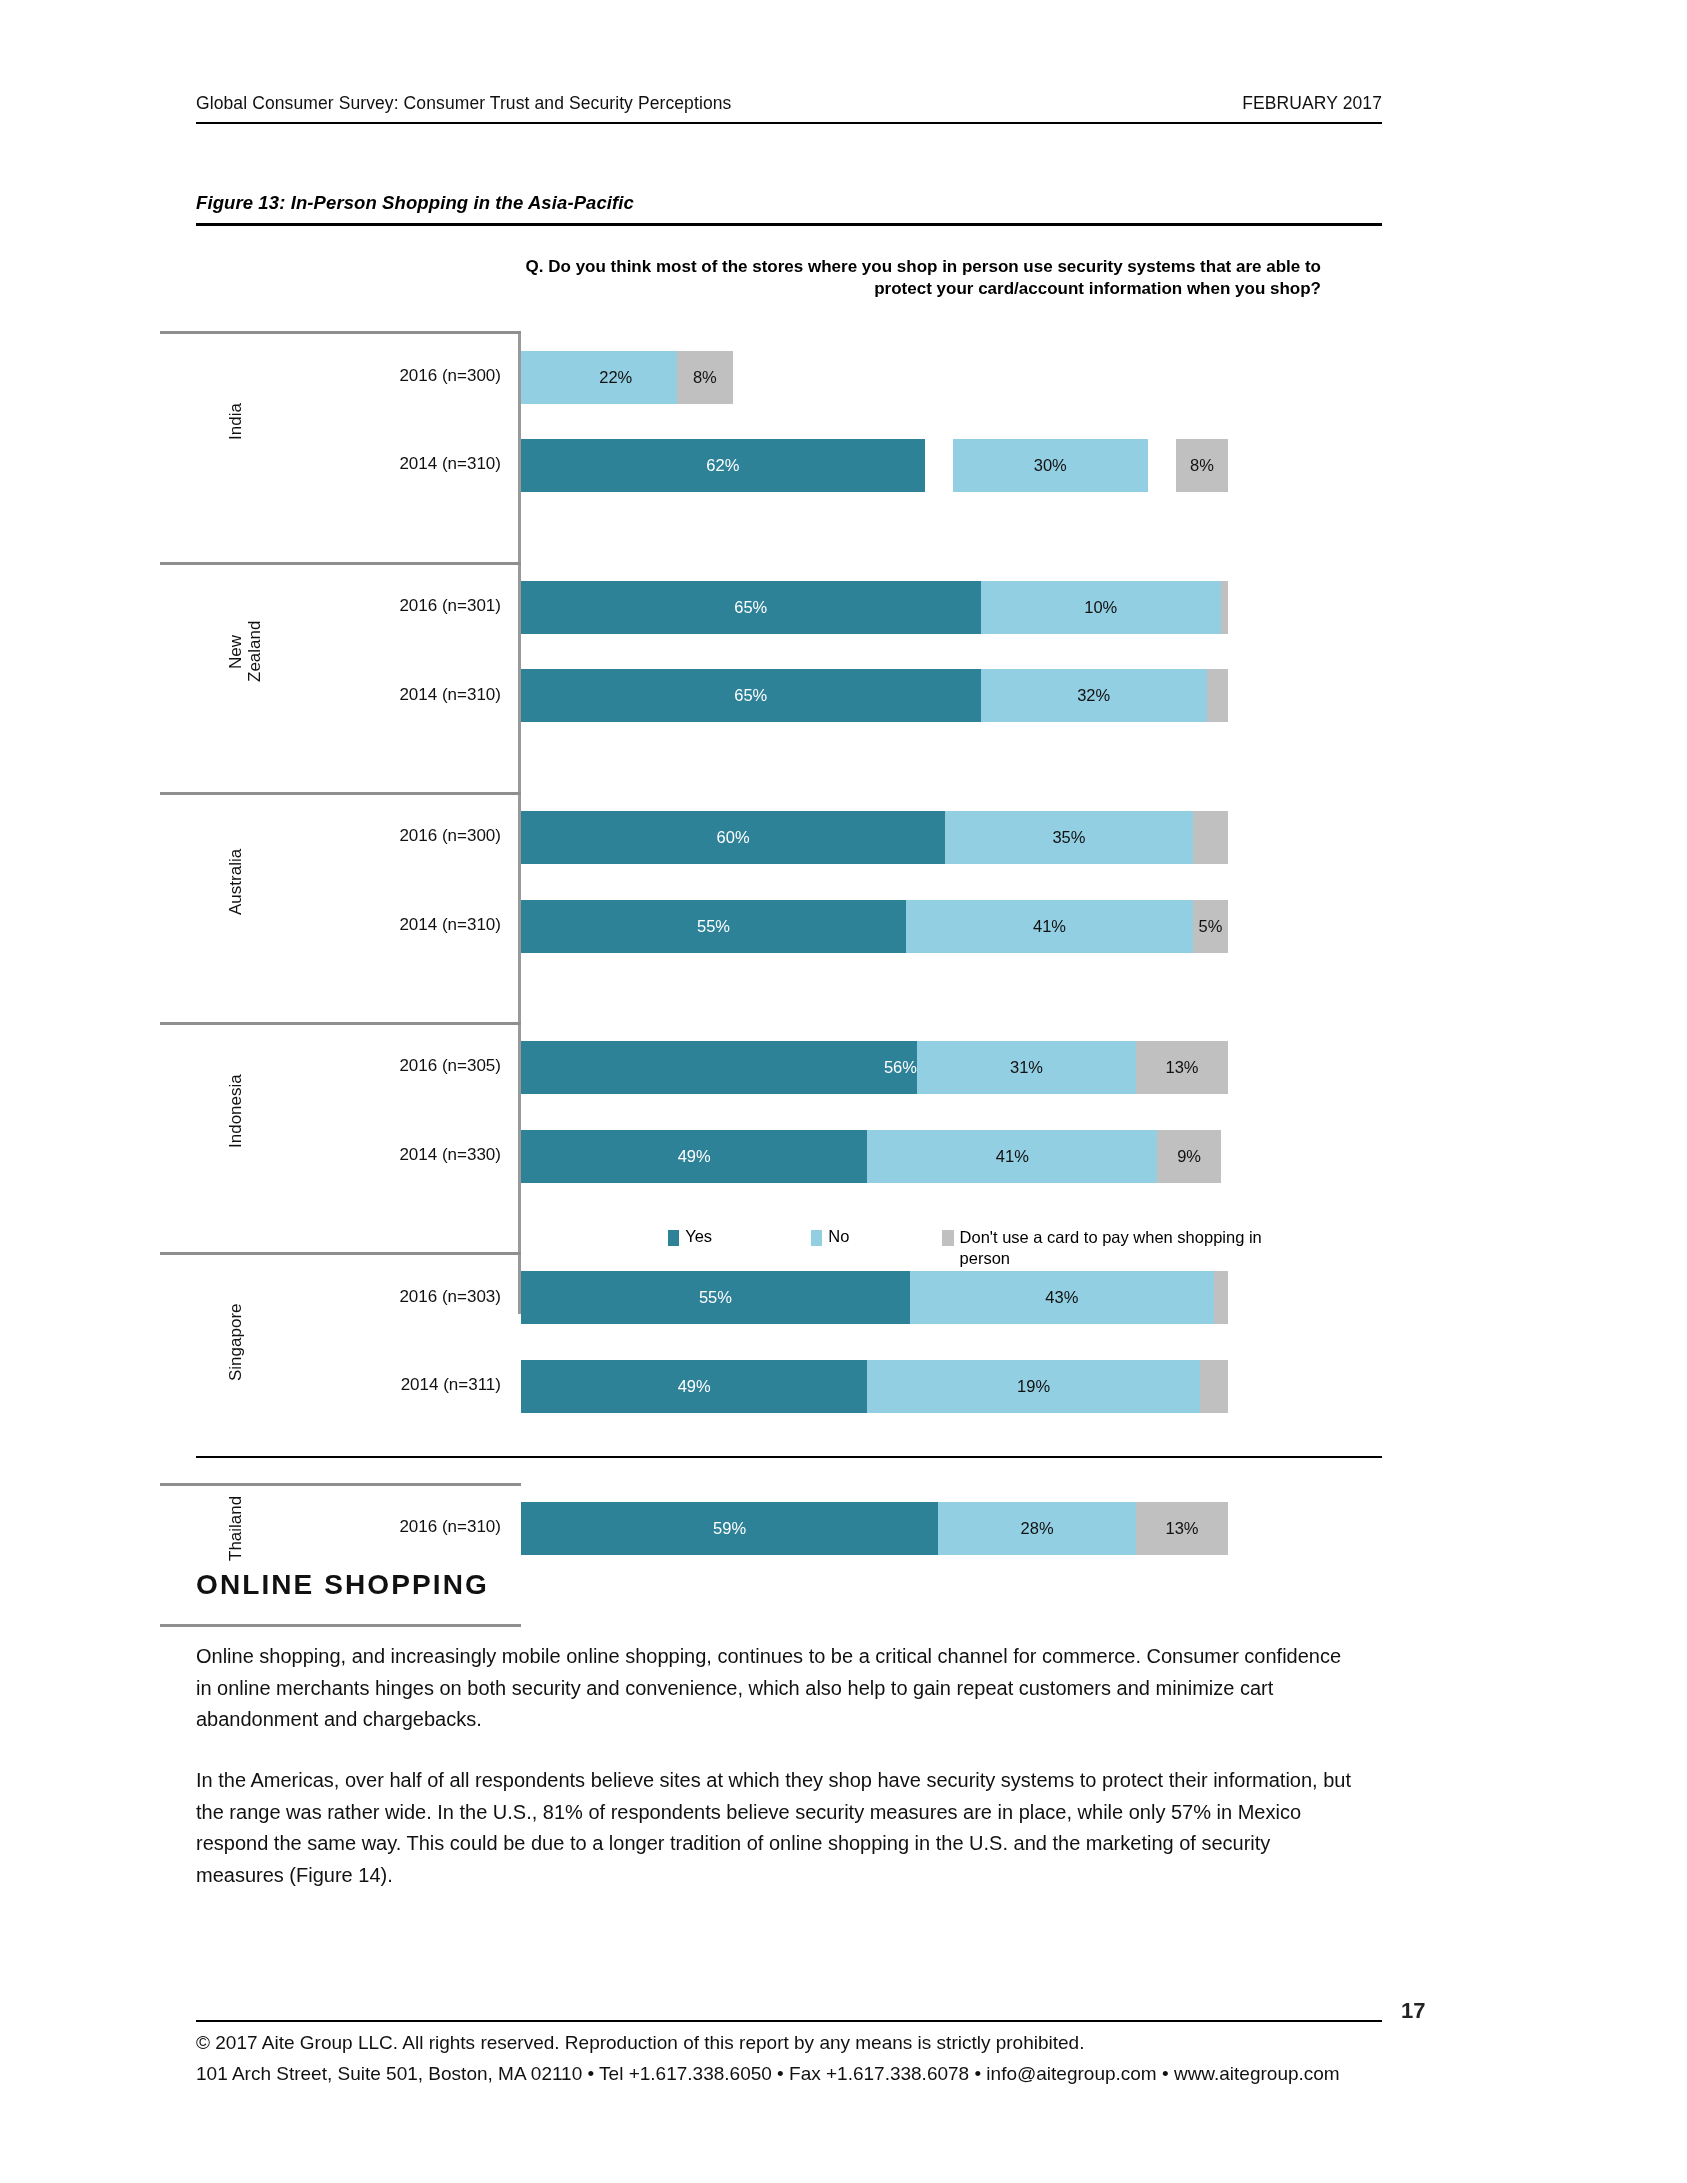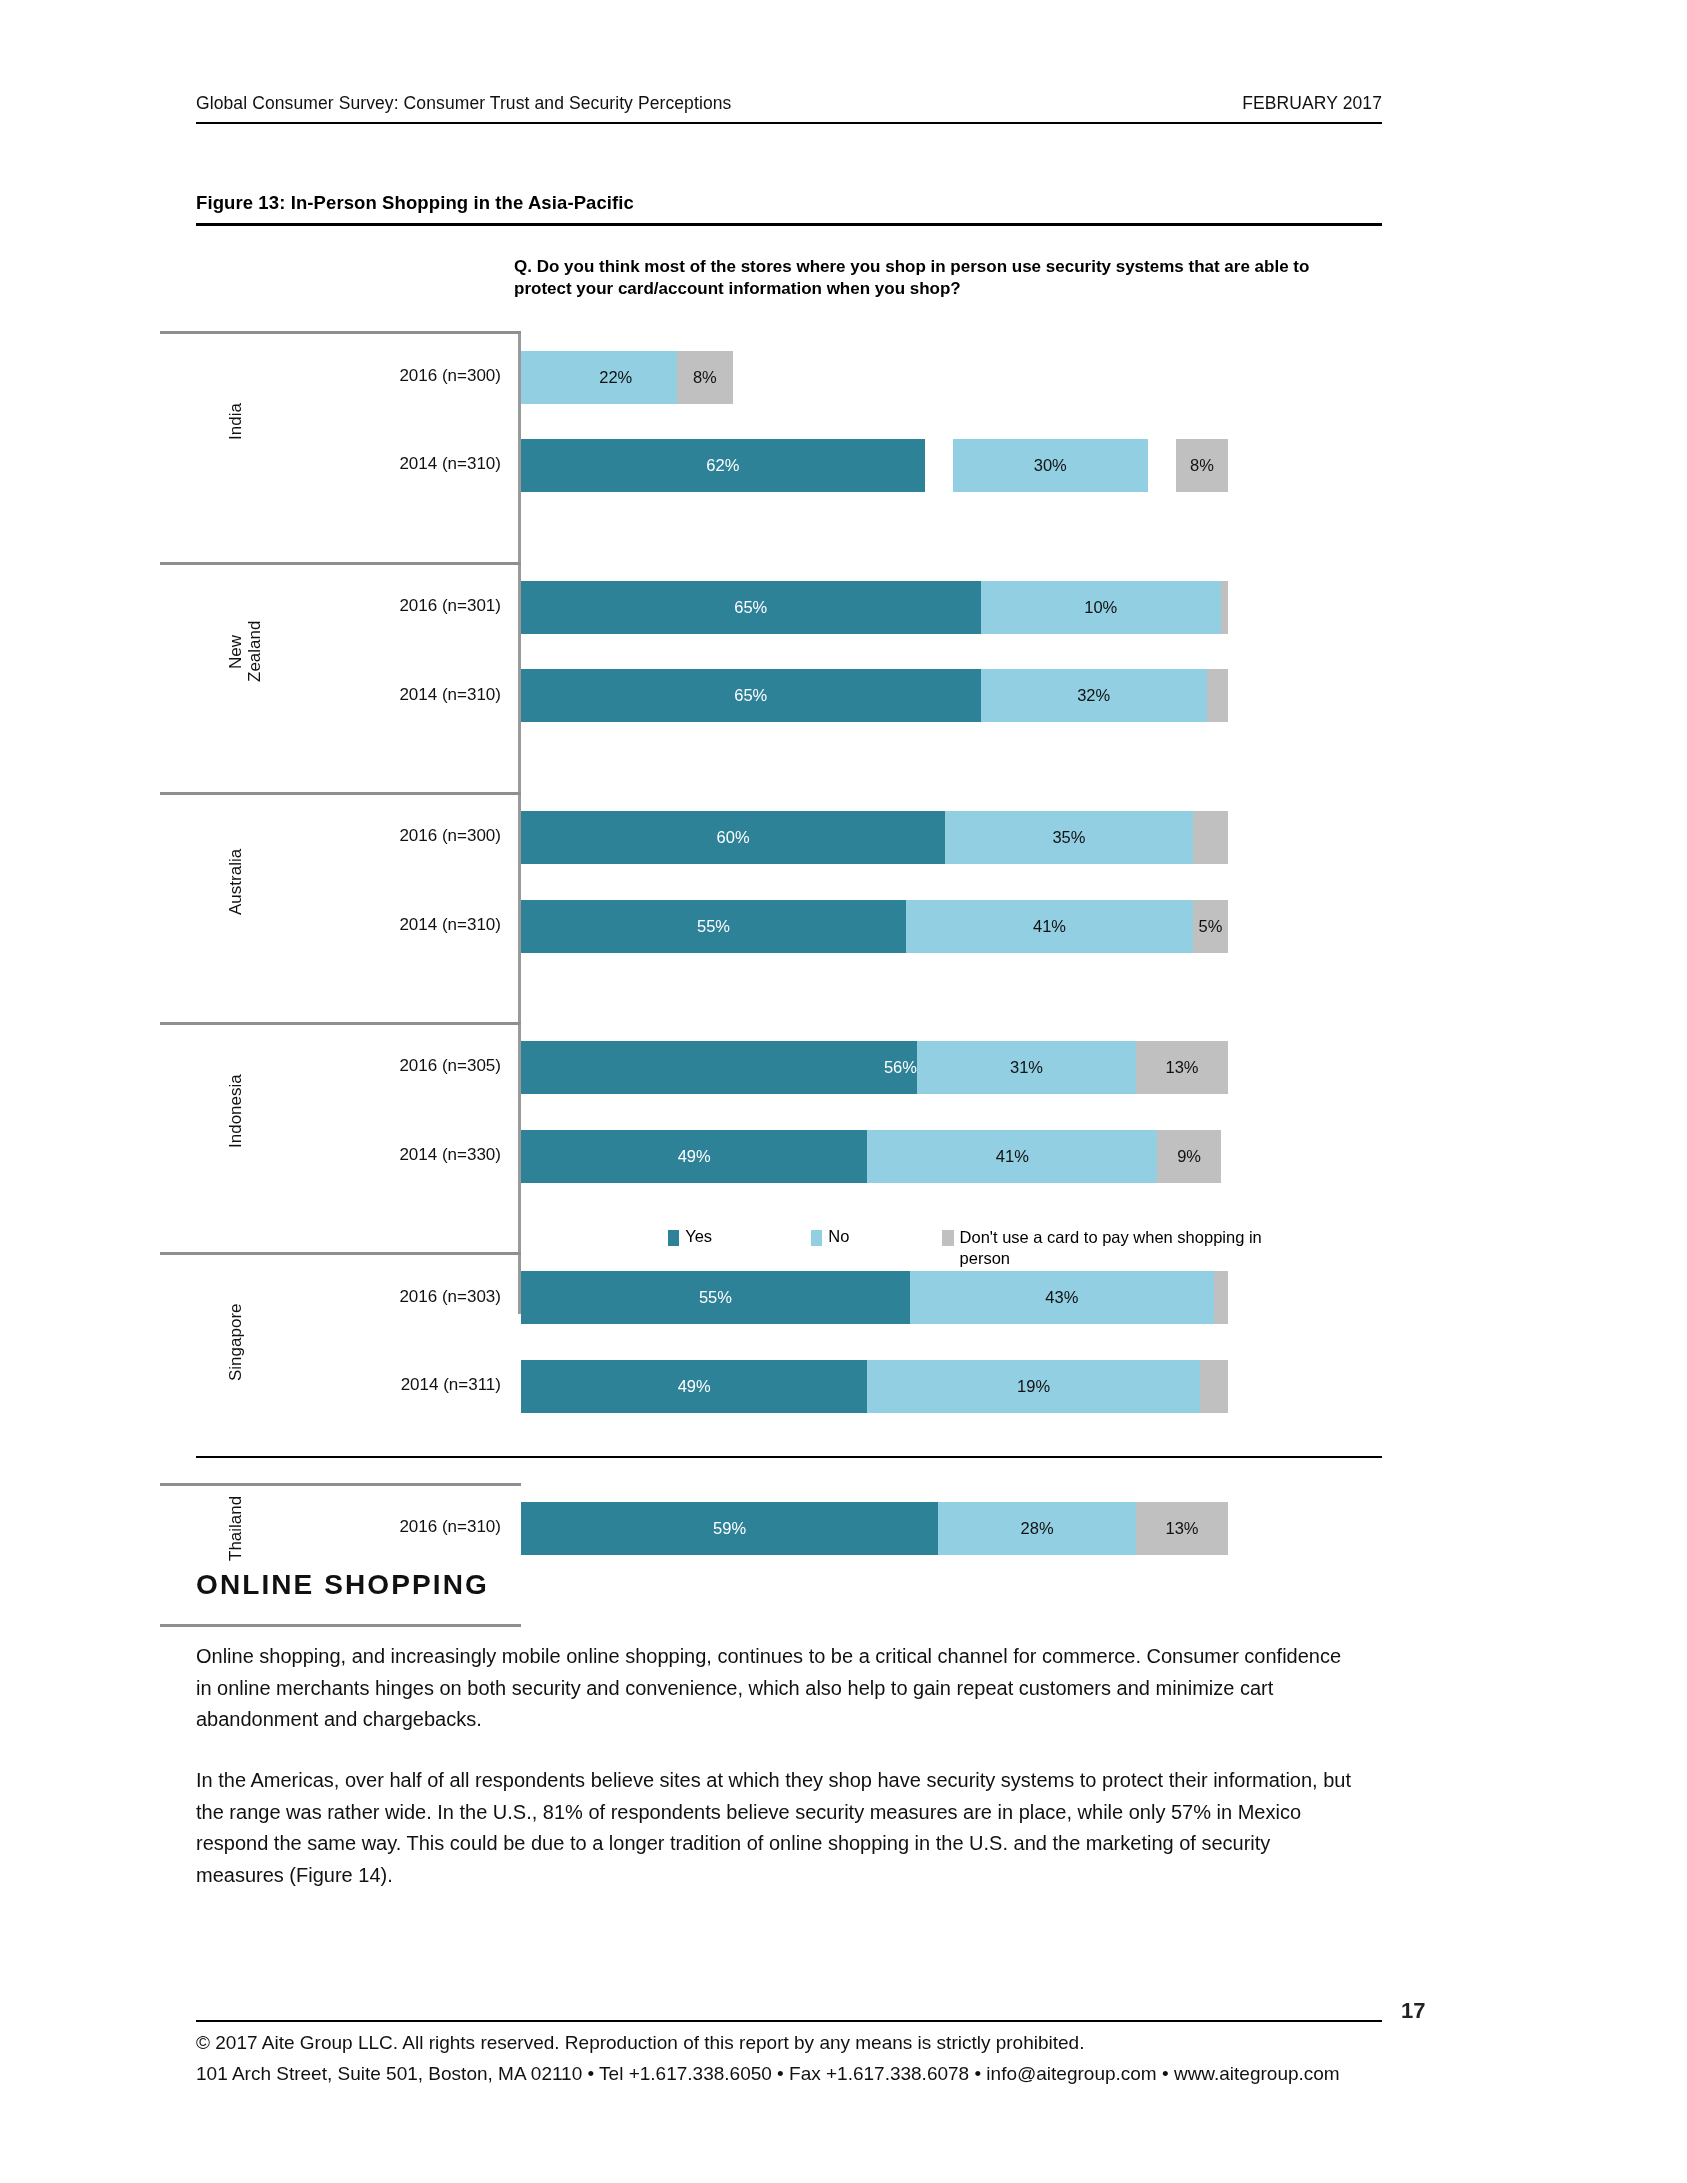--- a/index.html
+++ b/index.html
@@ -6,26 +6,26 @@
   body{width:1687px;height:2183px;font-family:"Liberation Sans",sans-serif;color:#000;position:relative;}
   .page{position:absolute;left:0;top:0;width:1687px;height:2183px;}
 
   
   .rheader{position:absolute;left:196px;top:93px;width:1186px;display:flex;justify-content:space-between;align-items:baseline;}
   .rheader-left{font-size:17.5px;letter-spacing:0.1px;color:#111;}
   .rheader-right{font-size:17.5px;letter-spacing:0.1px;color:#111;}
   .rule-thin{position:absolute;left:196px;top:122px;width:1186px;height:2px;background:#000;}
 
   
-  .fig-title{position:absolute;left:196px;top:192px;width:1186px;font-size:18.5px;font-weight:bold;color:#000;letter-spacing:0.1px;}
+  .fig-title{position:absolute;left:196px;top:192px;width:1186px;font-size:18.5px;font-weight:bold;color:#000;letter-spacing:0.1px;font-style:italic;}
   .rule-thick{position:absolute;left:196px;top:223px;width:1186px;height:2.6px;background:#000;}
 
   
   .chart-wrap{position:absolute;left:196px;top:235px;width:1186px;height:1204px;}
-  .q-title{position:absolute;left:318px;top:21px;width:807px;text-align:left;font-size:17px;font-weight:bold;line-height:1.28;color:#000;}
+  .q-title{position:absolute;left:318px;top:21px;width:807px;text-align:right;font-size:17px;font-weight:bold;line-height:1.28;color:#000;}
 
   
   .axis-box{position:absolute;left:-36px;top:97px;width:1067px;height:982px;}
   .cat-panel{position:absolute;left:0px;top:0px;width:223px;height:982px;}
   .axis-vline{position:absolute;left:358px;top:0px;width:2.6px;height:982px;background:#9a9a9a;}
   .grp-line{position:absolute;left:0px;width:361px;height:2.6px;background:#8f8f8f;}
 
   .rowarea{position:absolute;left:361px;top:0px;width:707px;height:982px;}
   .bar-row{position:absolute;left:0;height:53px;width:100%;display:flex;}
   .seg{height:100%;display:flex;align-items:center;justify-content:center;font-size:16.5px;box-sizing:border-box;}

